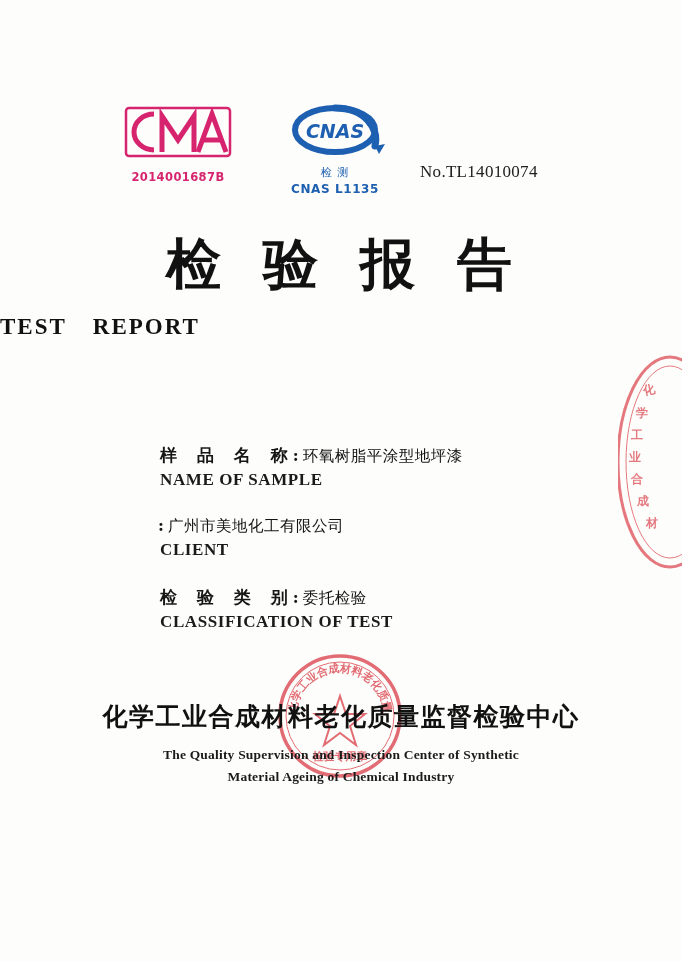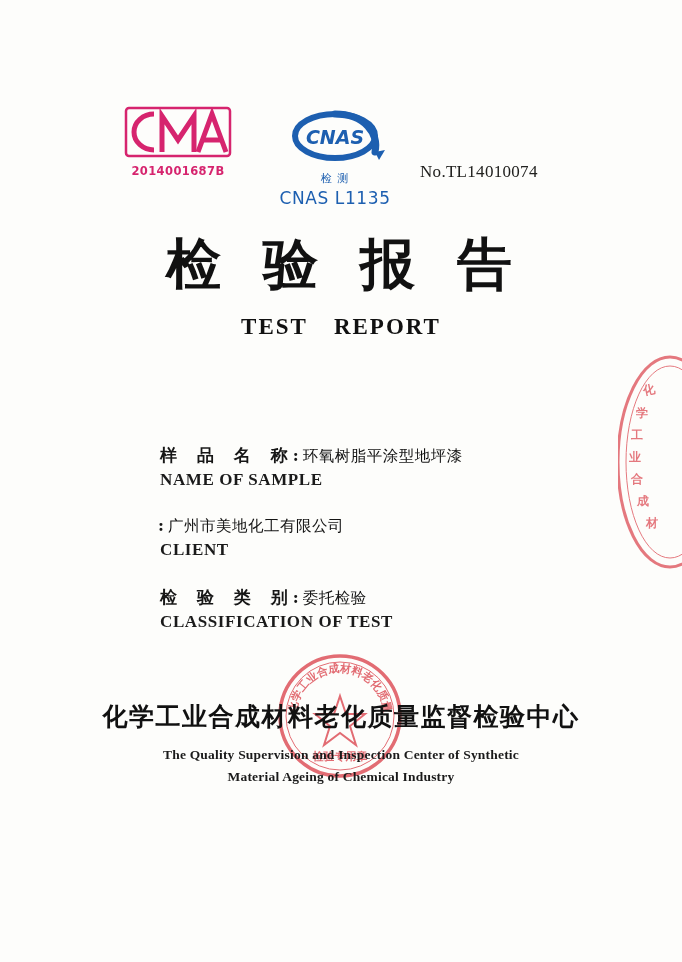--- a/index.html
+++ b/index.html
@@ -39,52 +39,52 @@
     text-align: center;
   }
   .cma-mark {
     width: 108px;
     height: 52px;
     margin: 0 auto;
     position: relative;
   }
   .cma-mark svg { display: block; }
   .cma-number {
-    margin-top: 6px;
+    margin-top: 12px;
     font-family: "DejaVu Sans", sans-serif;
     font-size: 11.5px;
     font-weight: bold;
     letter-spacing: 0.4px;
     color: #d6246e;
   }
 
   .cnas-block {
     position: absolute;
     left: 275px;
-    top: 8px;
+    top: 2px;
     width: 120px;
     text-align: center;
   }
   .cnas-mark {
     width: 104px;
     height: 62px;
     margin: 0 auto;
     position: relative;
   }
   .cnas-sub1 {
     font-family: "DejaVu Sans", sans-serif;
     font-size: 11px;
     color: #1d5fb0;
     letter-spacing: 1px;
     margin-top: 1px;
   }
   .cnas-sub2 {
     font-family: "DejaVu Sans", sans-serif;
-    font-size: 17px;
-    font-weight: normal;
+    font-size: 12px;
+    font-weight: bold;
     color: #1d5fb0;
     letter-spacing: 0.6px;
     margin-top: 2px;
   }
 
   .report-no {
     position: absolute;
     left: 420px;
     top: 62px;
     font-family: "Liberation Serif", serif;
@@ -106,21 +106,20 @@
     font-weight: bold;
     letter-spacing: 42px;
     text-indent: 42px;
     color: #111;
   }
   .title-en {
     position: absolute;
     top: 314px;
     left: 0;
     width: 682px;
-    text-align: center;
     font-family: "Liberation Serif", serif;
     font-size: 23px;
     font-weight: bold;
     letter-spacing: 2px;
     color: #111;
   }
   .title-en .gap { display: inline-block; width: 26px; }
 
   
   .fields {

